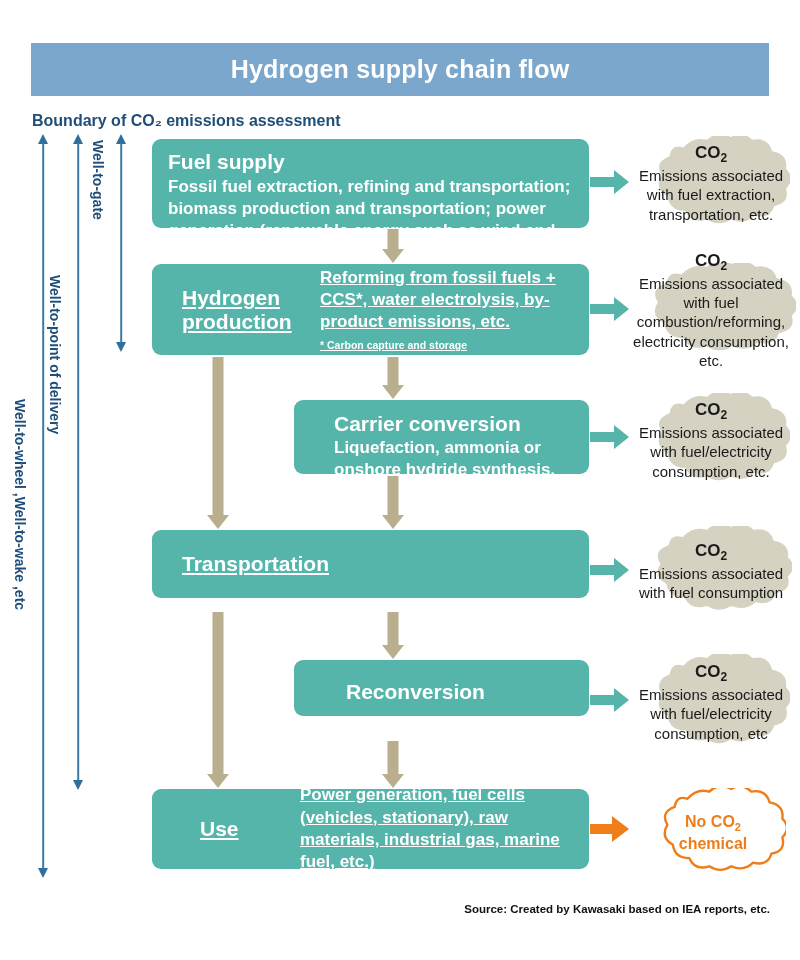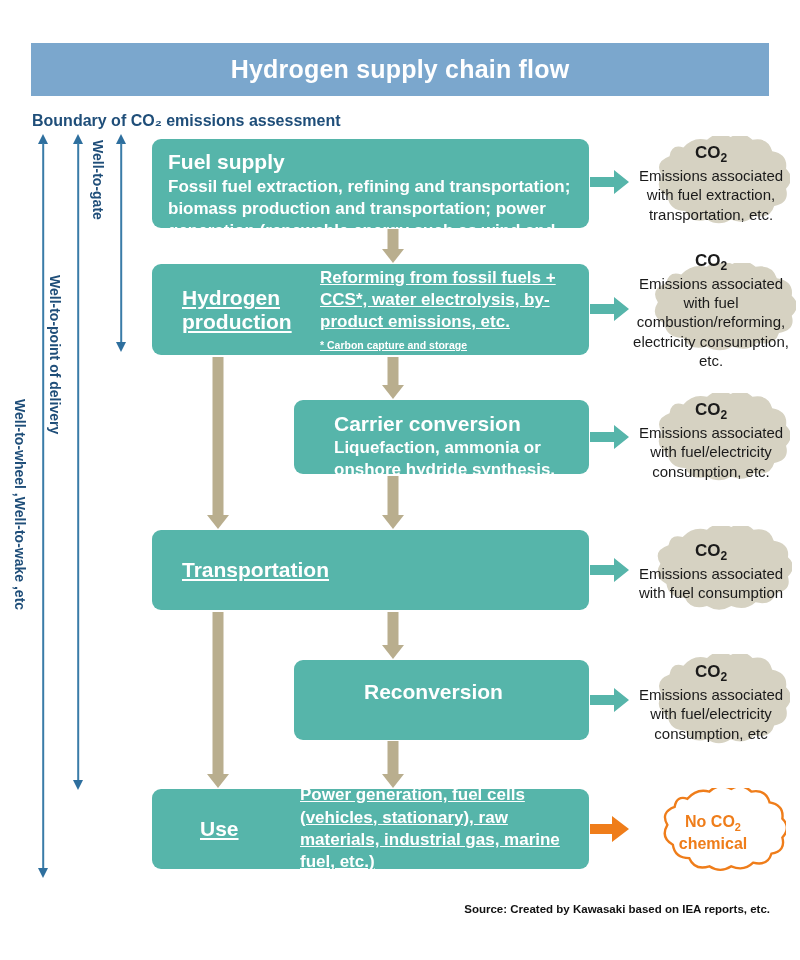--- a/index.html
+++ b/index.html
@@ -164,25 +164,25 @@
       <div class="body">Reforming from fossil fuels + CCS*, water electrolysis, by-product emissions, etc.</div>
       <div class="note">* Carbon capture and storage</div>
     </div>
   </div>
 
   <div class="stage lay-center" style="left:294px;top:400px;width:295px;height:74px;">
     <div class="head">Carrier conversion</div>
     <div class="body">Liquefaction, ammonia or onshore hydride  synthesis, etc.</div>
   </div>
 
-  <div class="stage lay-split" style="left:152px;top:530px;width:437px;height:80px;">
+  <div class="stage lay-split" style="left:152px;top:530px;width:437px;height:68px;">
     <div class="head">Transportation</div>
   </div>
 
-  <div class="stage lay-center" style="left:294px;top:660px;width:295px;height:80px;padding-left:70px;padding-top:20px;">
+  <div class="stage lay-center" style="left:294px;top:660px;width:295px;height:56px;padding-left:52px;padding-top:20px;">
     <div class="head">Reconversion</div>
   </div>
 
   <div class="stage lay-split" style="left:152px;top:789px;width:437px;height:80px;">
     <div class="head" style="width:148px;flex:0 0 148px;padding-left:48px;">Use</div>
     <div class="txt">
       <div class="body">Power generation, fuel cells (vehicles, stationary), raw materials, industrial gas, marine fuel, etc.)</div>
     </div>
   </div>
 

